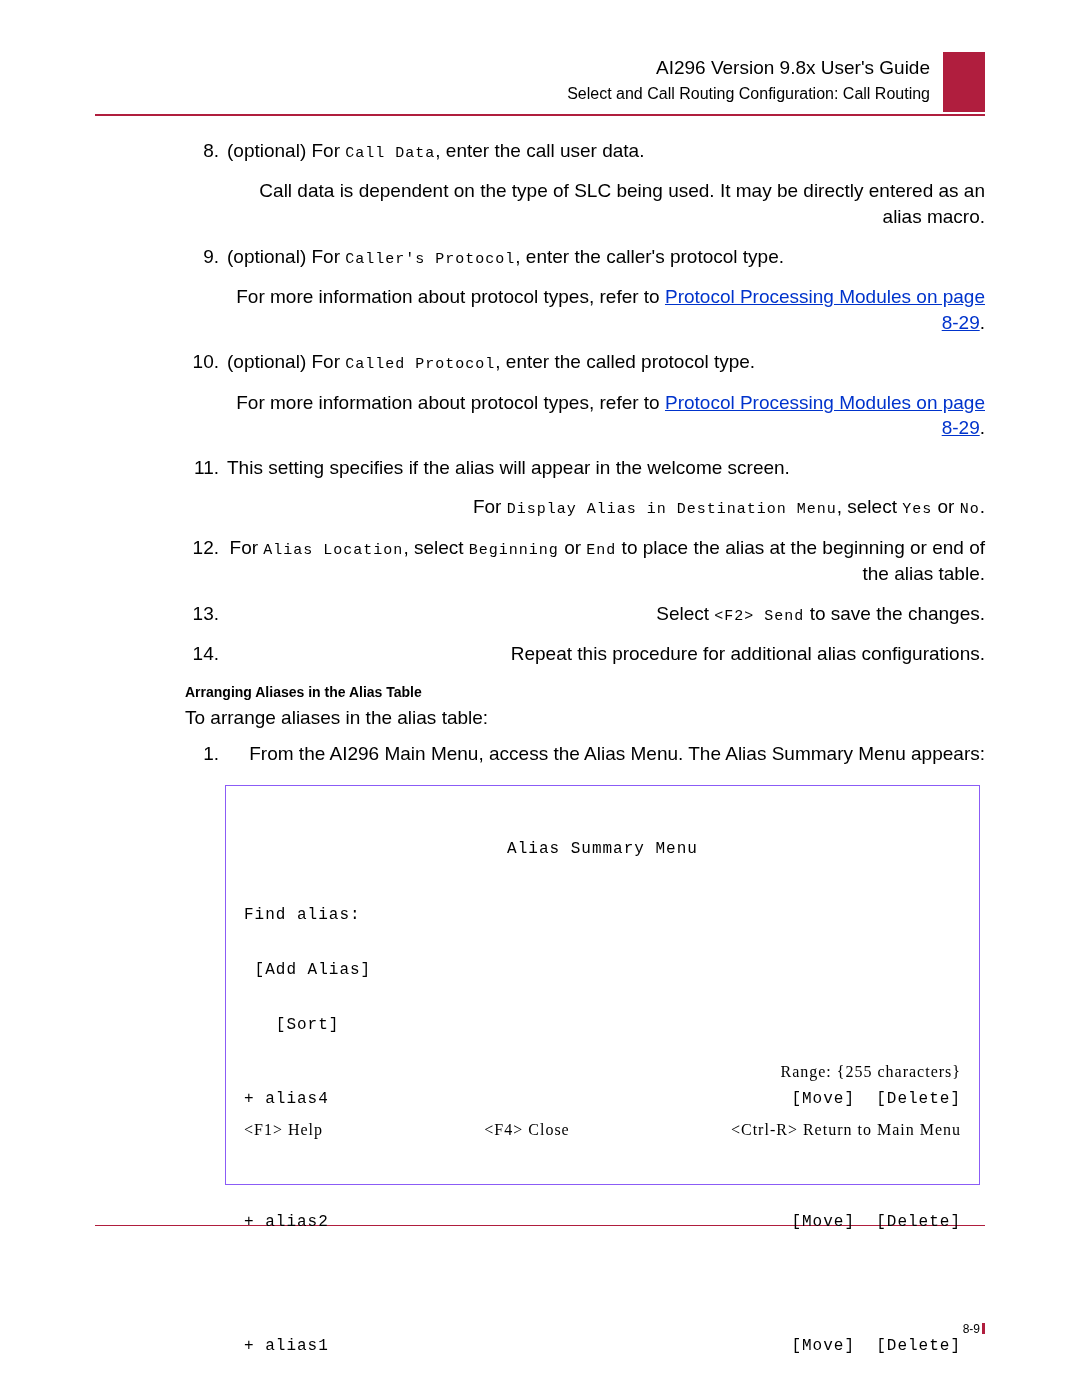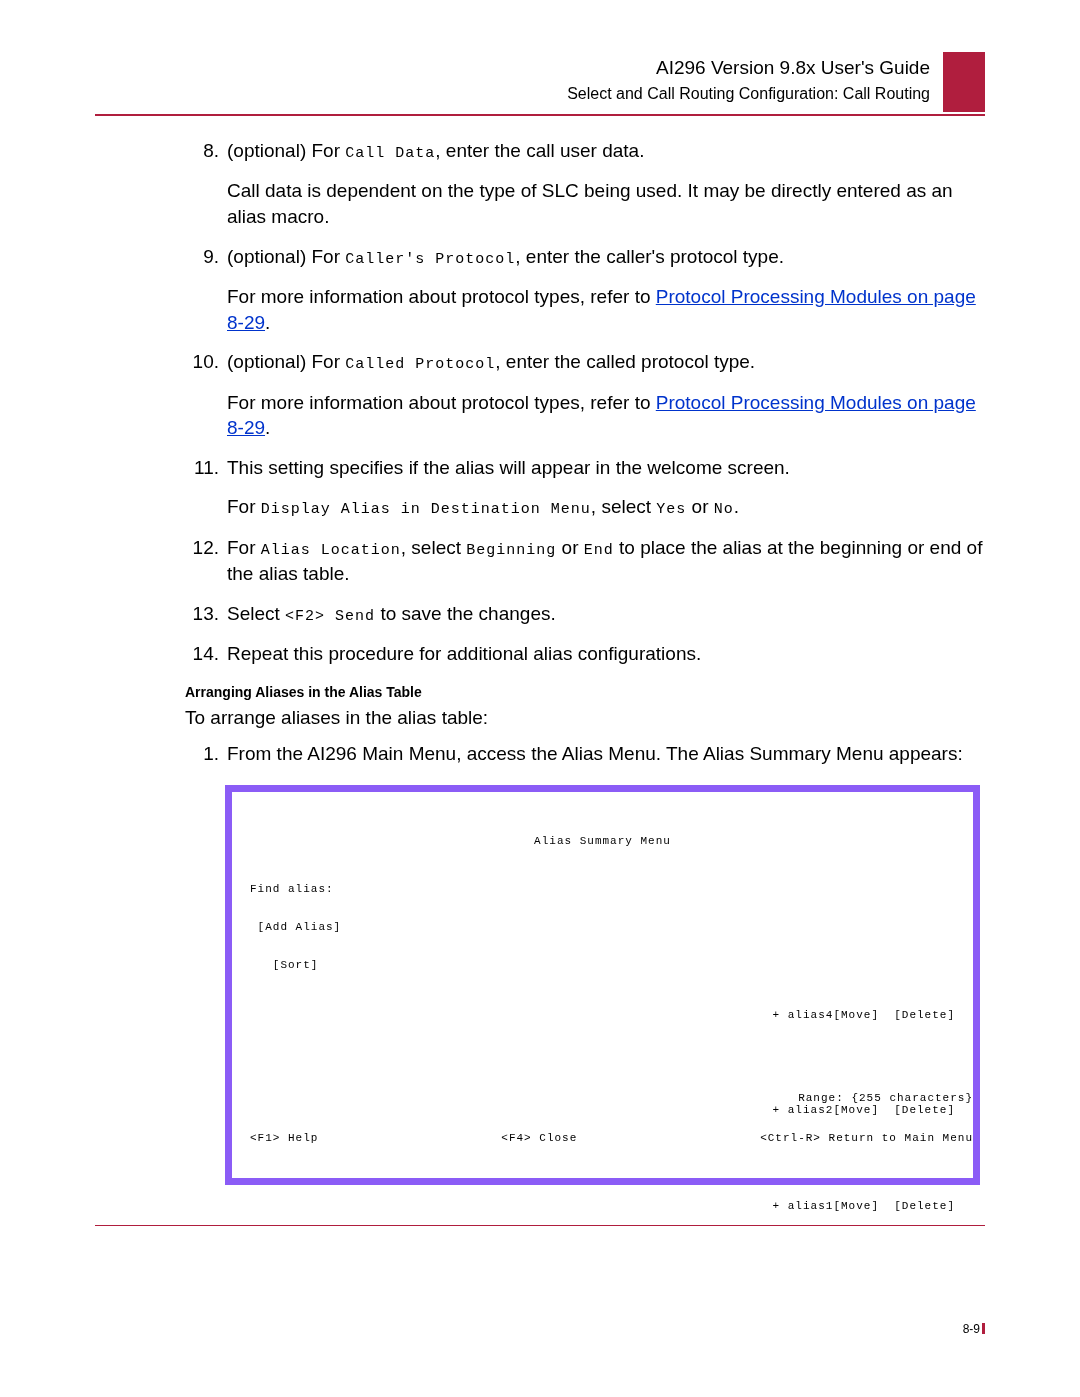--- a/index.html
+++ b/index.html
@@ -54,20 +54,21 @@
     left: 0;
     top: 0;
     width: 34px;
     text-align: right;
   }
   .list-body p {
     margin: 0 0 14px 0;
   }
   .list-body p:last-child {
     margin-bottom: 0;
+    text-align: right;
   }
   .code {
     font-family: "Courier New", monospace;
     font-size: 15px;
     letter-spacing: 1px;
     margin-top: 8px;
   }
   a.link {
     color: #0033cc;
     text-decoration: underline;
@@ -78,52 +79,54 @@
     margin: 16px 0 4px 0;
   }
   .section-intro {
     margin: 0 0 10px 0;
   }
   .arrange-list .list-item {
     margin-bottom: 10px;
   }
 
   .terminal-box {
-    border: 7px solid #8b5cf6;
+    border: 1px solid #8b5cf6;
     margin: 18px 5px 0 40px;
     padding: 18px 18px 8px 18px;
     font-family: "Courier New", monospace;
-    font-size: 11px;
+    font-size: 16px;
     letter-spacing: 1px;
     line-height: 1.15;
     height: 400px;
     box-sizing: border-box;
     position: relative;
     white-space: pre;
   }
   .terminal-title {
     text-align: center;
     margin-bottom: 10px;
   }
   .terminal-row {
     display: flex;
-    justify-content: flex-end;
+    justify-content: space-between;
     margin-bottom: 2px;
+    gap: 44px;
   }
   .terminal-left {
     text-align: left;
   }
   .terminal-gap {
     height: 30px;
   }
   .terminal-bottom {
     position: absolute;
     bottom: 8px;
     left: 18px;
-    right: 0;
+    right: 18px;
+    font-family: Liberation Serif, serif;
   }
   .terminal-range {
     text-align: right;
     margin-bottom: 2px;
   }
   .terminal-footer {
     display: flex;
     justify-content: space-between;
   }
 

